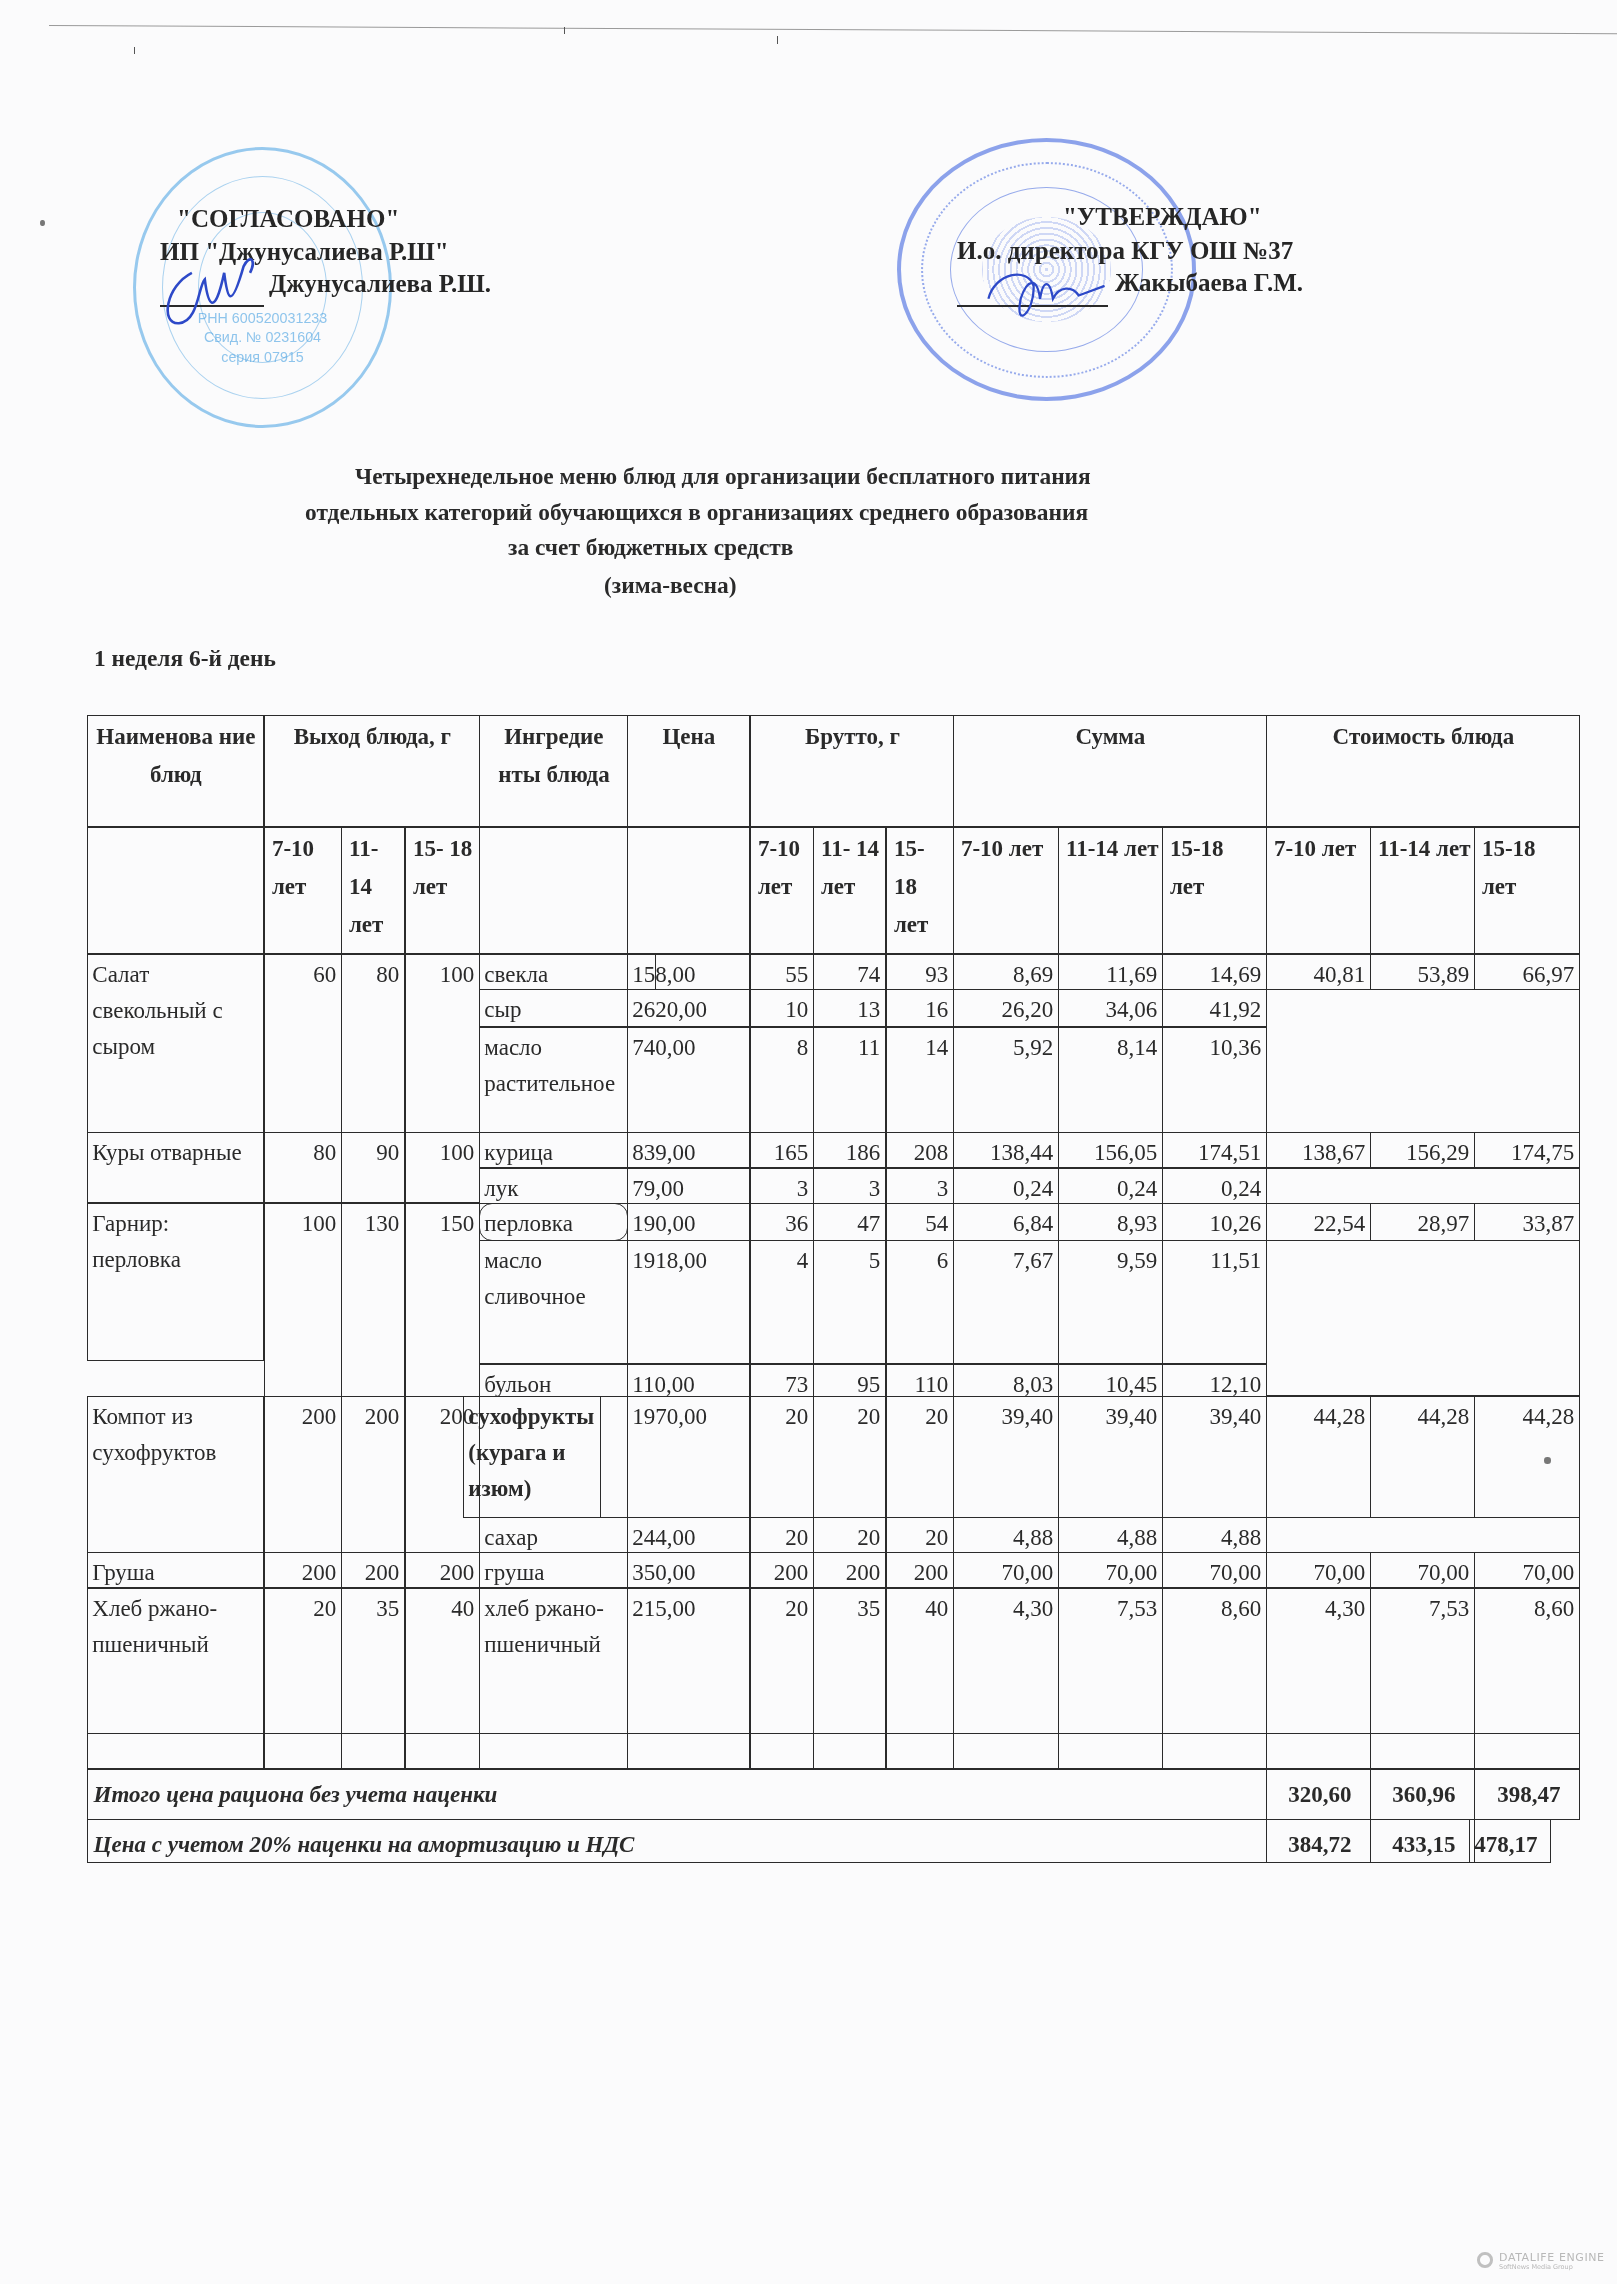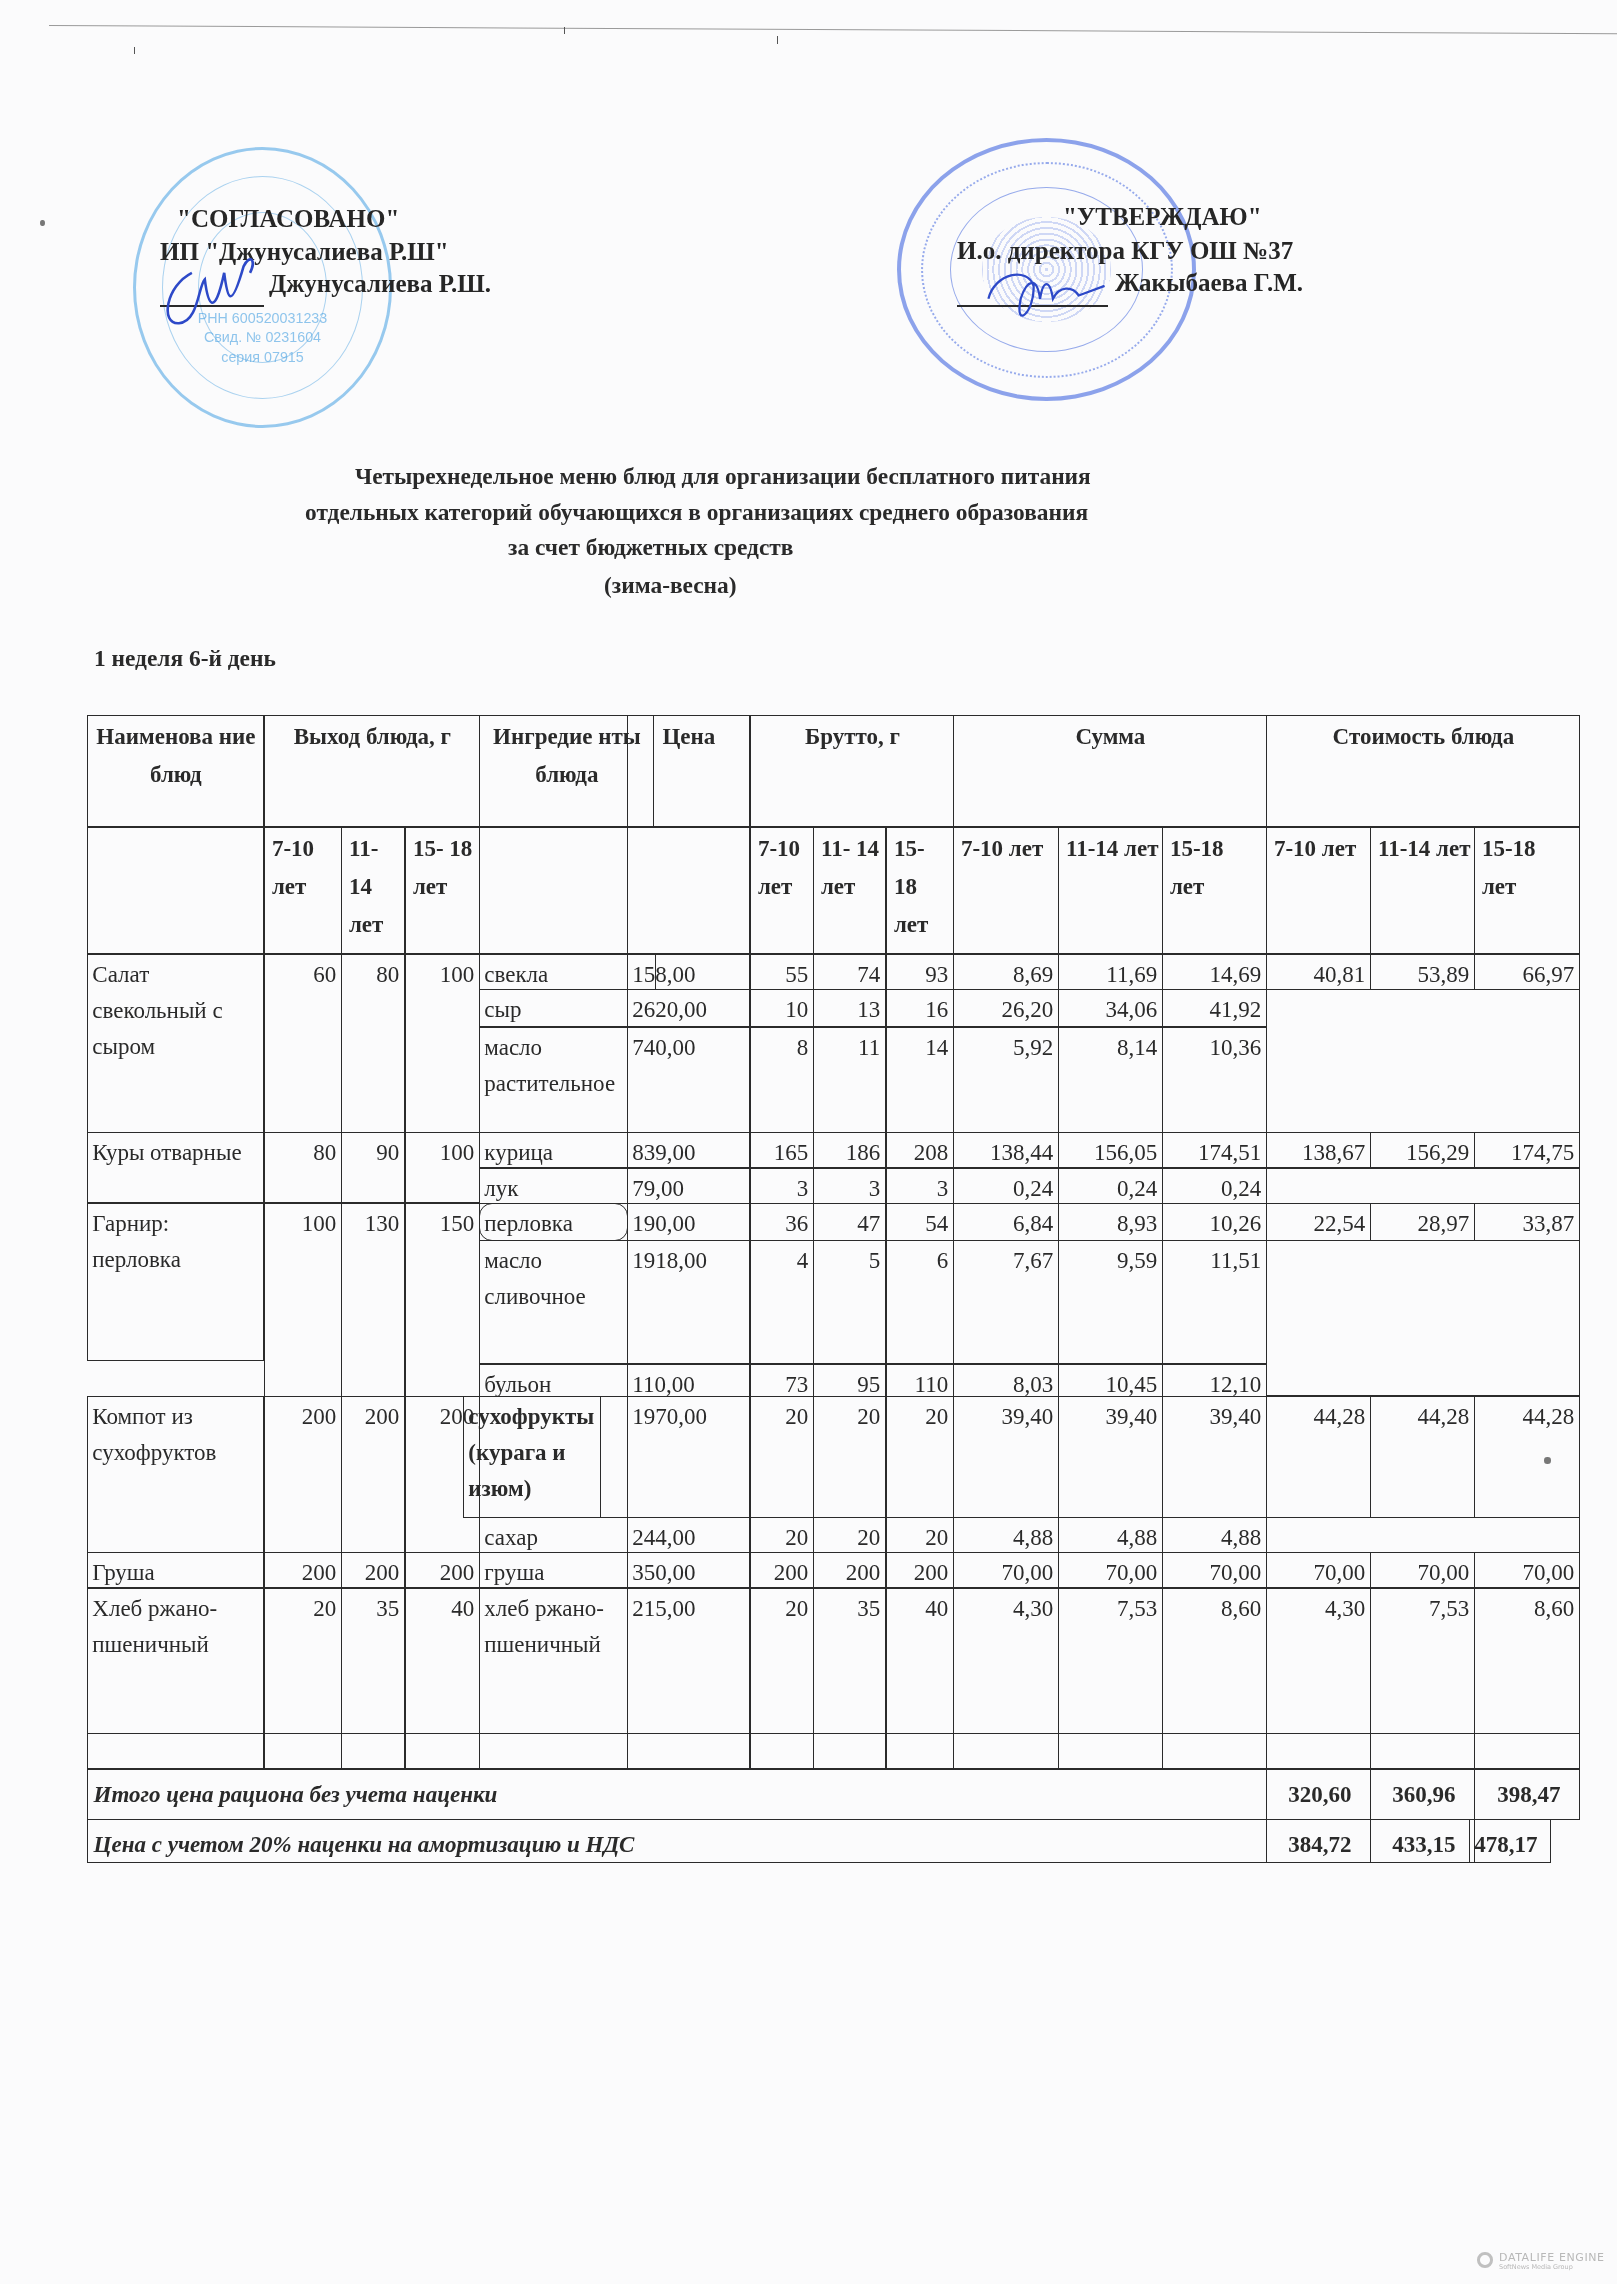--- a/index.html
+++ b/index.html
@@ -80,21 +80,21 @@
 
 <div class="title" style="left:355px;top:463px;">Четырехнедельное меню блюд для организации бесплатного питания</div>
 <div class="title" style="left:305px;top:499px;">отдельных категорий обучающихся в организациях среднего образования</div>
 <div class="title" style="left:508px;top:534px;">за счет бюджетных средств</div>
 <div class="title" style="left:604px;top:572px;">(зима-весна)</div>
 <div class="title" style="left:94px;top:645px;">1 неделя 6-й день</div>
 
 <div id="menu-table">
     <div class="cell h" style="left: 88px; top: 716px; width: 177px; height: 112px;">Наименова ние блюд</div>
     <div class="cell h" style="left: 265px; top: 716px; width: 216px; height: 112px;">Выход блюда, г</div>
-    <div class="cell h" style="left: 480px; top: 716px; width: 175px; height: 112px;">Ингредие нты блюда</div>
+    <div class="cell h" style="left: 480px; top: 716px; width: 149px; height: 112px;">Ингредие нты блюда</div>
     <div class="cell h" style="left: 628px; top: 716px; width: 123px; height: 112px;">Цена</div>
     <div class="cell h" style="left: 751px; top: 716px; width: 204px; height: 112px;">Брутто, г</div>
     <div class="cell h" style="left: 954px; top: 716px; width: 314px; height: 112px;">Сумма</div>
     <div class="cell h" style="left: 1267px; top: 716px; width: 314px; height: 112px;">Стоимость блюда</div>
     <div class="cell hl" style="left: 88px; top: 828px; width: 177px; height: 127px;"></div>
     <div class="cell hl" style="left: 265px; top: 828px; width: 78px; height: 127px;">7-10 лет</div>
     <div class="cell hl" style="left: 342px; top: 828px; width: 64px; height: 127px;">11- 14 лет</div>
     <div class="cell hl" style="left: 406px; top: 828px; width: 75px; height: 127px;">15- 18 лет</div>
     <div class="cell hl" style="left: 480px; top: 828px; width: 149px; height: 127px;"></div>
     <div class="cell hl" style="left: 628px; top: 828px; width: 123px; height: 127px;"></div>

